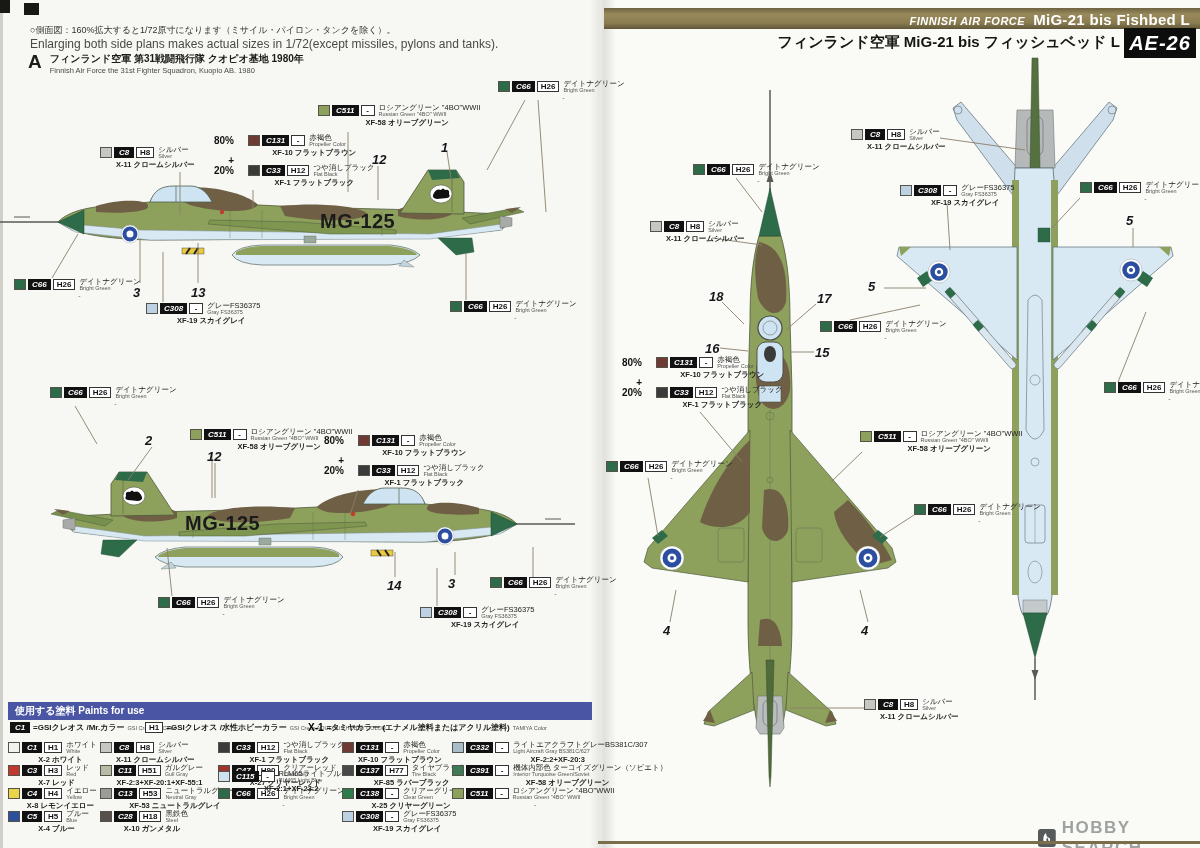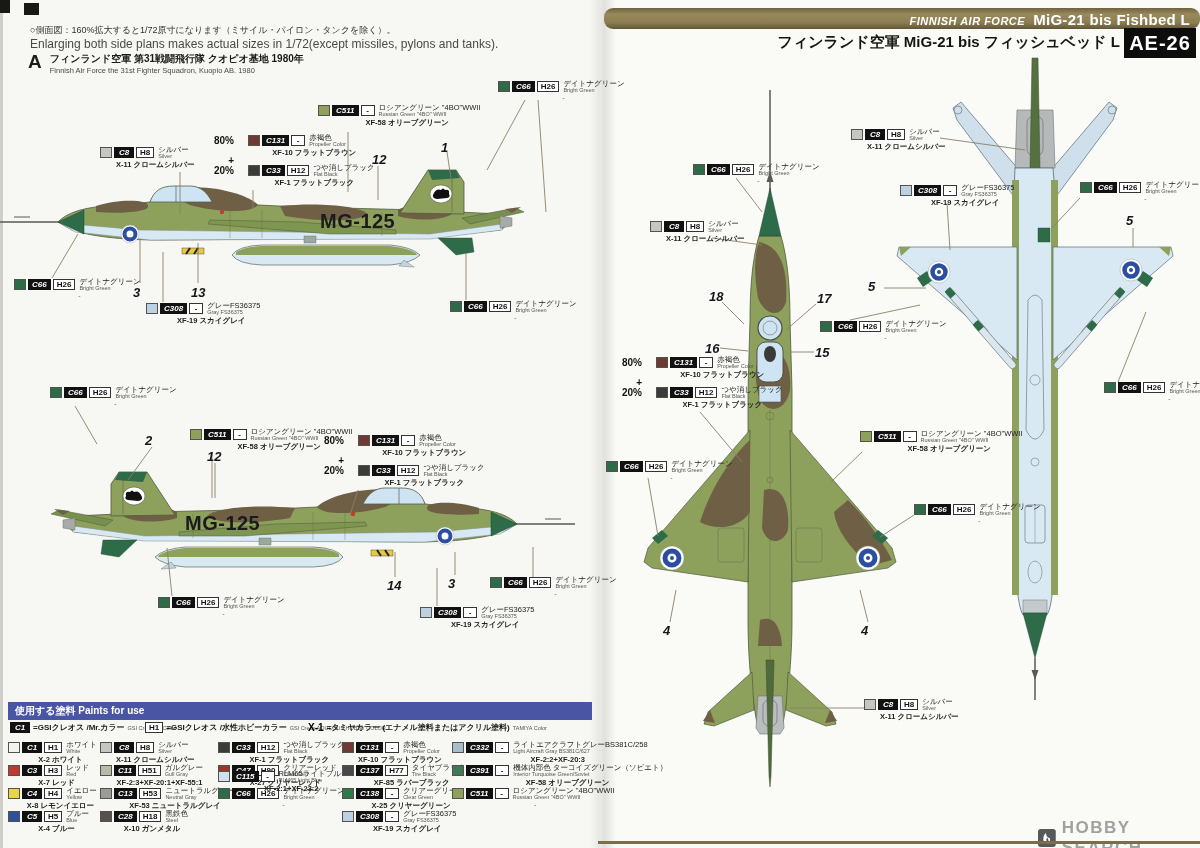--- a/index.html
+++ b/index.html
@@ -7,26 +7,26 @@
   .sheet{position:relative;width:1200px;height:848px;background:#f6f6f2;overflow:hidden;}
   .page-left{position:absolute;left:0;top:0;width:600px;height:848px;background:#f7f7f3;}
   .page-right{position:absolute;left:600px;top:0;width:600px;height:848px;background:#fafaf7;}
   .gutter{position:absolute;left:590px;top:0;width:26px;height:848px;
     background:linear-gradient(90deg,rgba(0,0,0,0) 0%,rgba(60,55,40,.10) 45%,rgba(60,55,40,.13) 55%,rgba(0,0,0,0) 100%);}
   .edgeL{position:absolute;left:0;top:0;width:3px;height:848px;background:rgba(90,85,70,.25);}
   .artifact{position:absolute;background:#181815;}
   
   .band{position:absolute;left:604px;top:8px;width:596px;height:21px;
     background:linear-gradient(#6e6240,#998a5c 30%,#8a7c50 72%,#5f5538);
-    color:#fff;text-align:right;padding:3px 10px 0 0;white-space:nowrap;border-radius:9px;}
+    color:#fff;text-align:right;padding:3px 10px 0 0;white-space:nowrap;}
   .band .b1{font-size:11px;font-weight:bold;font-style:italic;letter-spacing:.5px;margin-right:8px;}
   .band .b2{font-size:15px;font-weight:bold;letter-spacing:.3px;}
   .title-jp{position:absolute;left:604px;top:33px;width:516px;text-align:right;font-size:15px;font-weight:bold;color:#151513;white-space:nowrap;}
   .kitno{position:absolute;left:1124px;top:28px;width:72px;height:30px;background:#0d0d0d;color:#fff;
-    font-size:20px;font-weight:bold;text-align:center;line-height:30px;letter-spacing:1px;}
+    font-size:20px;font-weight:bold;text-align:center;line-height:30px;letter-spacing:1px;font-style:italic;}
   
   .note{position:absolute;left:30px;top:24px;color:#33322e;}
   .note .jp{font-size:9px;}
   .note .en{font-size:12px;color:#4a4944;}
   .scheme{position:absolute;left:28px;top:52px;display:flex;gap:8px;color:#1c1b18;}
   .scheme .letter{font-size:19px;font-weight:bold;line-height:19px;}
   .scheme .jp{font-size:10px;font-weight:bold;}
   .scheme .en{font-size:7.5px;color:#4a4944;}
   
   .callout{position:absolute;white-space:nowrap;}
@@ -859,21 +859,21 @@
           </span>
         </div>
         <div class="tam">XF-19 スカイグレイ</div>
       </div>
       <div class="pt-item" style="left: 452px; top: 741px;">
         <div class="row1">
           <span class="sw" style="background: rgb(167, 189, 201);"></span>
           <span class="ctag">C332</span>
           <span class="htag">-</span>
           <span class="nm">
-            <span class="jp">ライトエアクラフトグレーBS381C/258</span>
+            <span class="jp">ライトエアクラフトグレーBS381C/307</span>
             <span class="en">Light Aircraft Gray BS381C/627</span>
           </span>
         </div>
         <div class="tam">XF-2:2+XF-20:3</div>
       </div>
       <div class="pt-item" style="left: 452px; top: 764px;">
         <div class="row1">
           <span class="sw" style="background: rgb(62, 122, 85);"></span>
           <span class="ctag">C391</span>
           <span class="htag">-</span>

